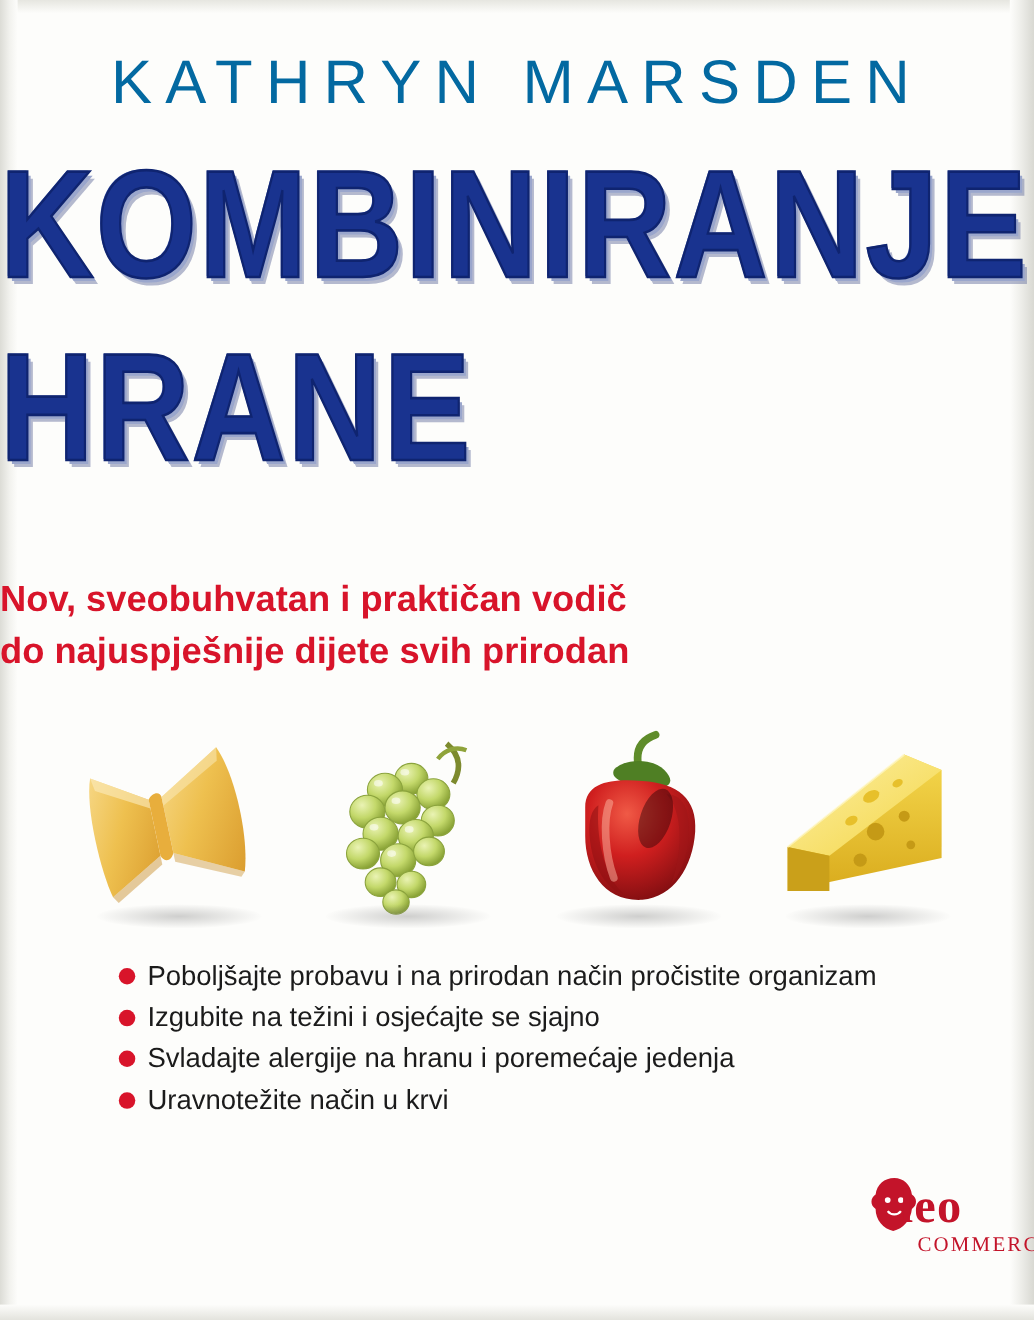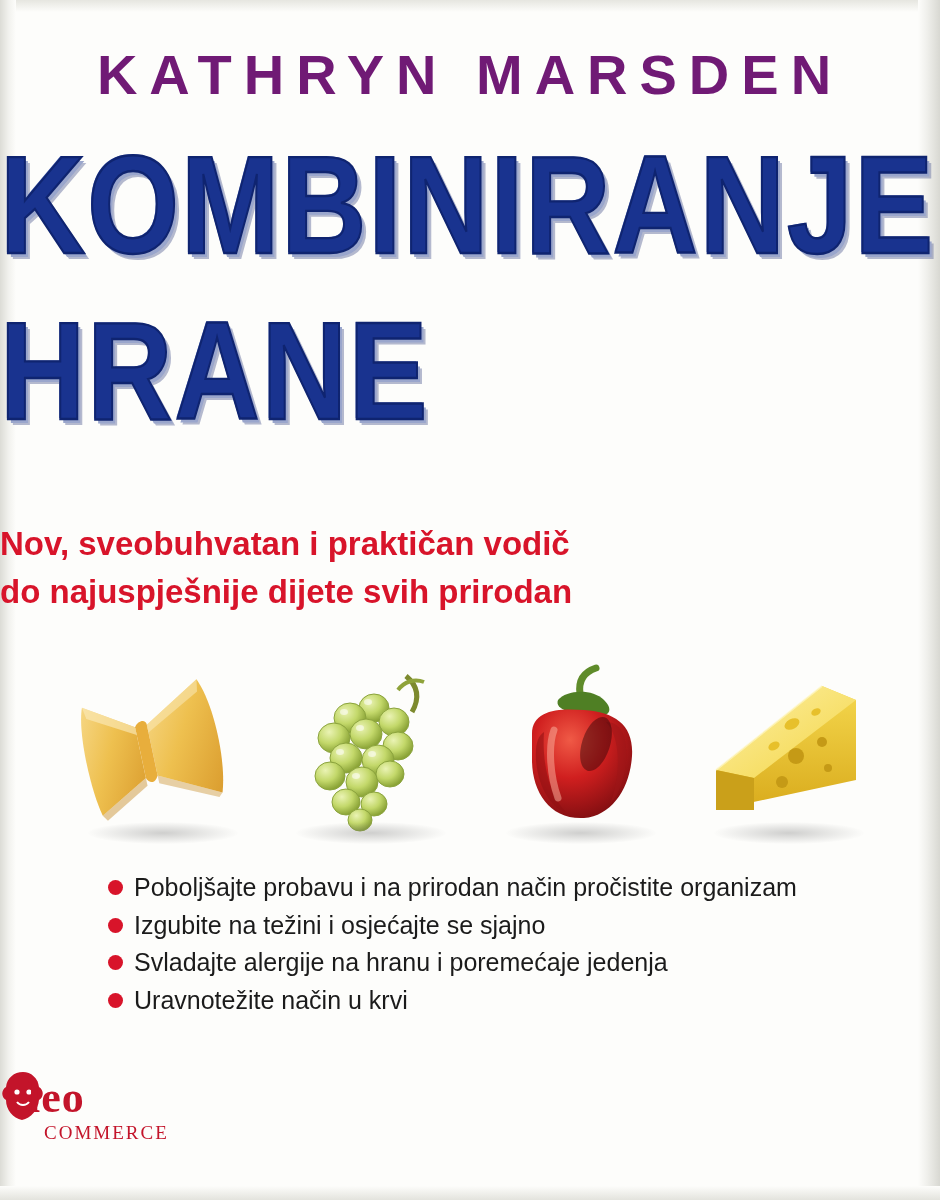--- a/index.html
+++ b/index.html
@@ -52,23 +52,23 @@
     background: linear-gradient(to top, #e3e3dd 0%, #fdfdfb 100%);
     pointer-events: none;
   }
 
   .author {
     position: absolute;
     top: 42px;
     left: 0;
     width: 100%;
     text-align: center;
-    color: #701a75;
+    color: #0369a1;
     font-size: 56px;
-    font-weight: bold;
+    font-weight: normal;
     letter-spacing: 12px;
     font-family: "Liberation Sans", sans-serif;
   }
 
   .title-block {
     position: absolute;
     top: 146px;
     left: 0;
     width: 100%;
   }
@@ -162,21 +162,21 @@
     line-height: 1.22;
     font-family: "Liberation Sans", sans-serif;
   }
 
   
   .logo {
     position: absolute;
     bottom: 48px;
     left: 0;
     width: 100%;
-    text-align: left;
+    text-align: right;
   }
   .logo-inner {
     display: inline-block;
     position: relative;
     width: 150px;
     height: 78px;
   }
   .logo-word {
     position: absolute;
     left: 28px;

